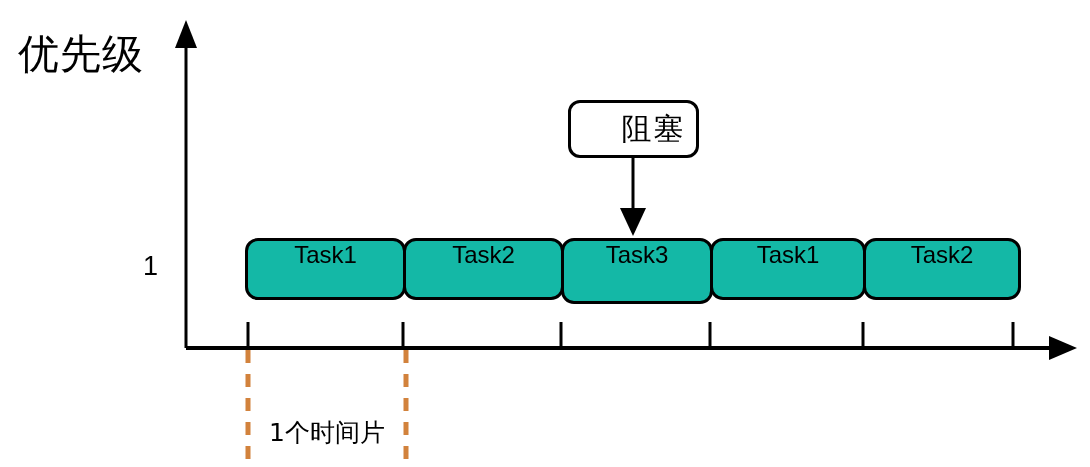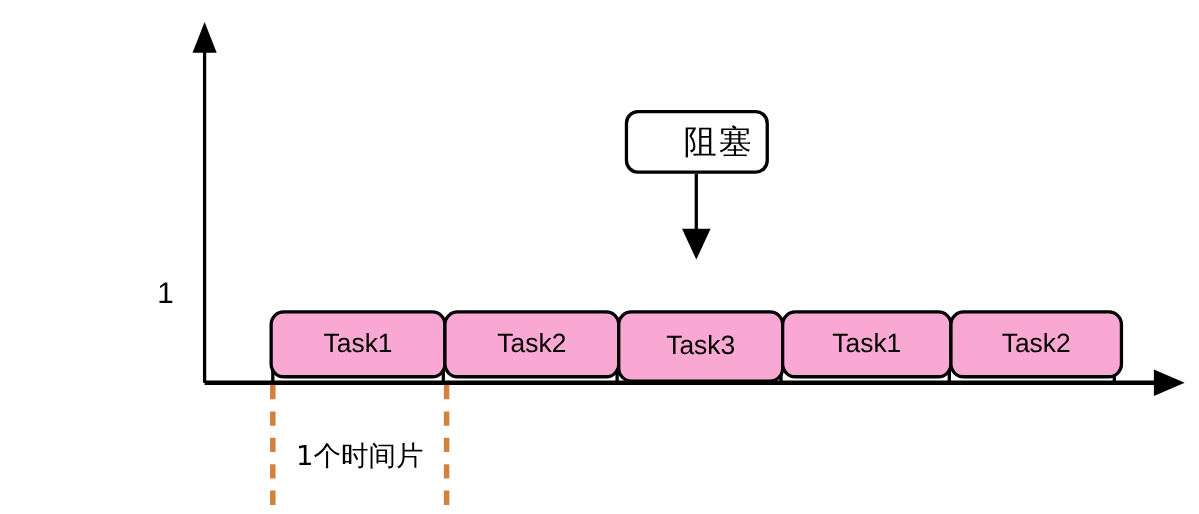--- a/index.html
+++ b/index.html
@@ -44,30 +44,29 @@
   }
   #y-tick-label {
     left: 143px;
     top: 251px;
     font-size: 27px;
     font-family: "Liberation Sans", sans-serif;
   }
   .task-box {
     position: absolute;
     box-sizing: border-box;
-    background: #f9a8d4;
+    background: #14b8a6;
     border: 3px solid #000000;
     border-radius: 13px;
     display: flex;
-    align-items: center;
+    align-items: flex-start;
     justify-content: center;
     color: #000000;
     font-size: 24px;
     font-family: "Liberation Sans", "DejaVu Sans", sans-serif;
-    margin-top: 44px;
   }
   #blocked-box {
     position: absolute;
     left: 568px;
     top: 100px;
     width: 131px;
     height: 58px;
     box-sizing: border-box;
     background: #ffffff;
     border: 3px solid #000000;
@@ -77,21 +76,21 @@
     justify-content: center;
     color: #000000;
     font-size: 30px;
     font-family: "DejaVu Sans", "Liberation Sans", sans-serif;
     letter-spacing: 2px;
     padding-left: 40px;
   }
   #timeslice-label {
     position: absolute;
     left: 248px;
-    top: 398px;
+    top: 416px;
     width: 158px;
     text-align: center;
     color: #000000;
     font-size: 25px;
     font-family: "DejaVu Sans", "Liberation Sans", sans-serif;
     white-space: nowrap;
   }
   #watermark {
     position: absolute;
     left: 838px;
@@ -124,20 +123,21 @@
     <line x1="863" y1="348" x2="863" y2="322" stroke="#000000" stroke-width="3"></line>
     <line x1="1013" y1="348" x2="1013" y2="322" stroke="#000000" stroke-width="3"></line>
 
     <line x1="633" y1="158" x2="633" y2="212" stroke="#000000" stroke-width="3"></line>
     <polygon points="633,236 620,208 646,208" fill="#000000"></polygon>
 
     <line x1="248" y1="350" x2="248" y2="467" stroke="#d2823c" stroke-width="5" stroke-dasharray="13 11"></line>
     <line x1="406" y1="350" x2="406" y2="467" stroke="#d2823c" stroke-width="5" stroke-dasharray="13 11"></line>
   </svg>
 
+  <div class="axis-label" id="y-axis-label">优先级</div>
 
 
   <div class="axis-label" id="y-tick-label">1</div>
 
   <div class="task-box" style="left:245px; top:238px; width:161px; height:62px;">
     <span>Task1</span>
   </div>
   <div class="task-box" style="left:403px; top:238px; width:161px; height:62px;">
     <span>Task2</span>
   </div>

